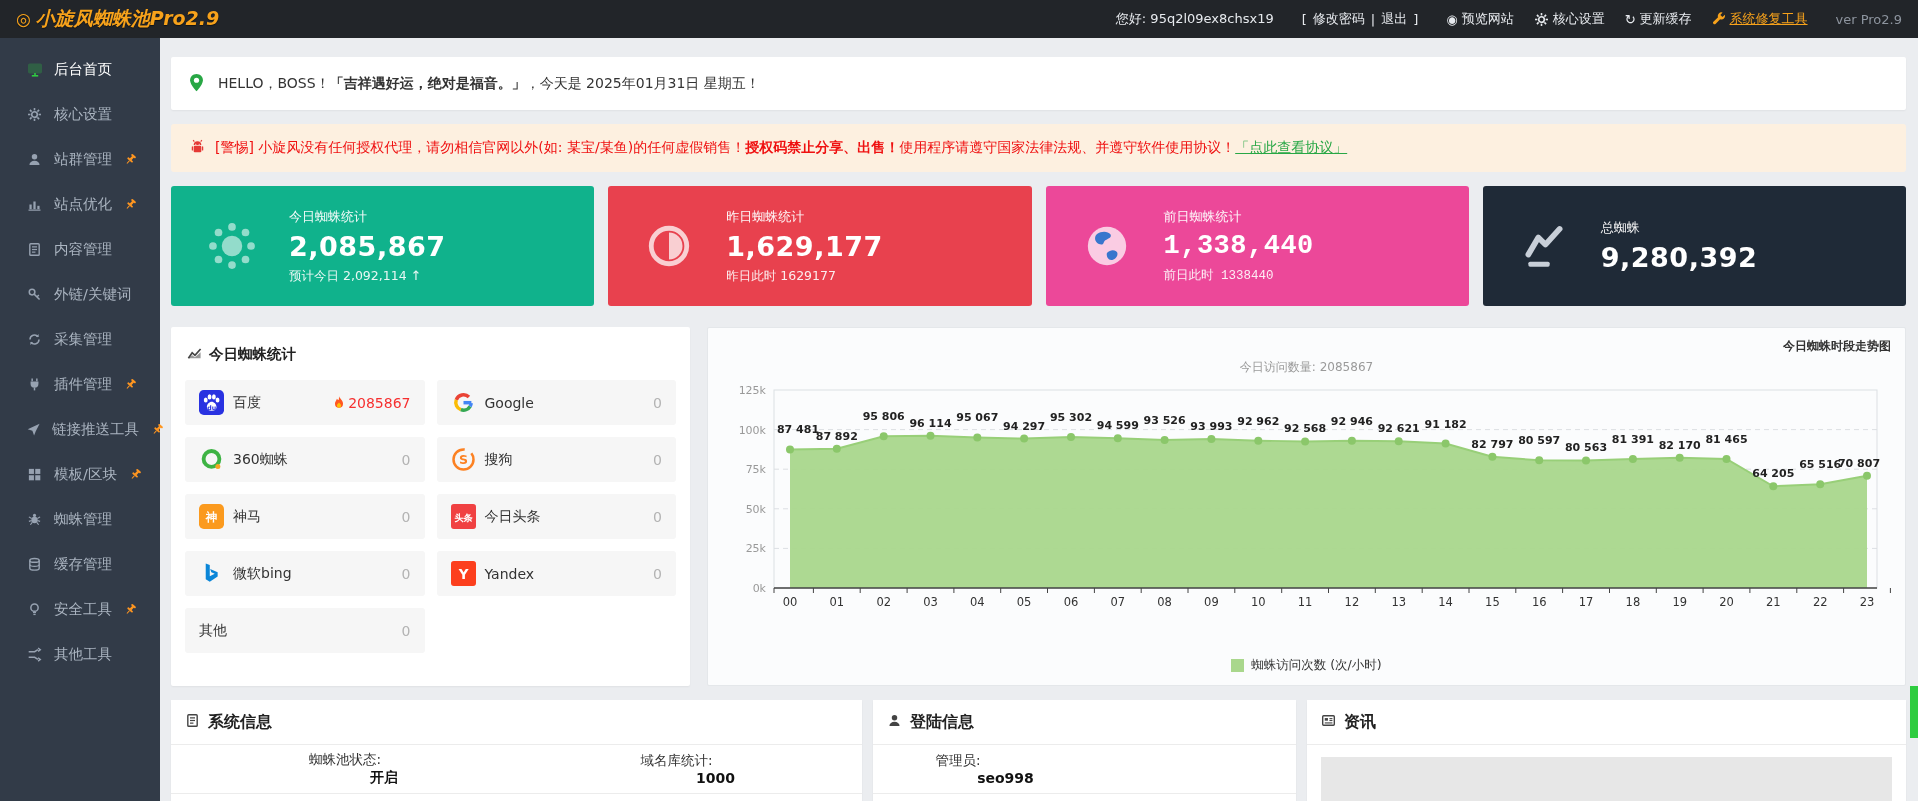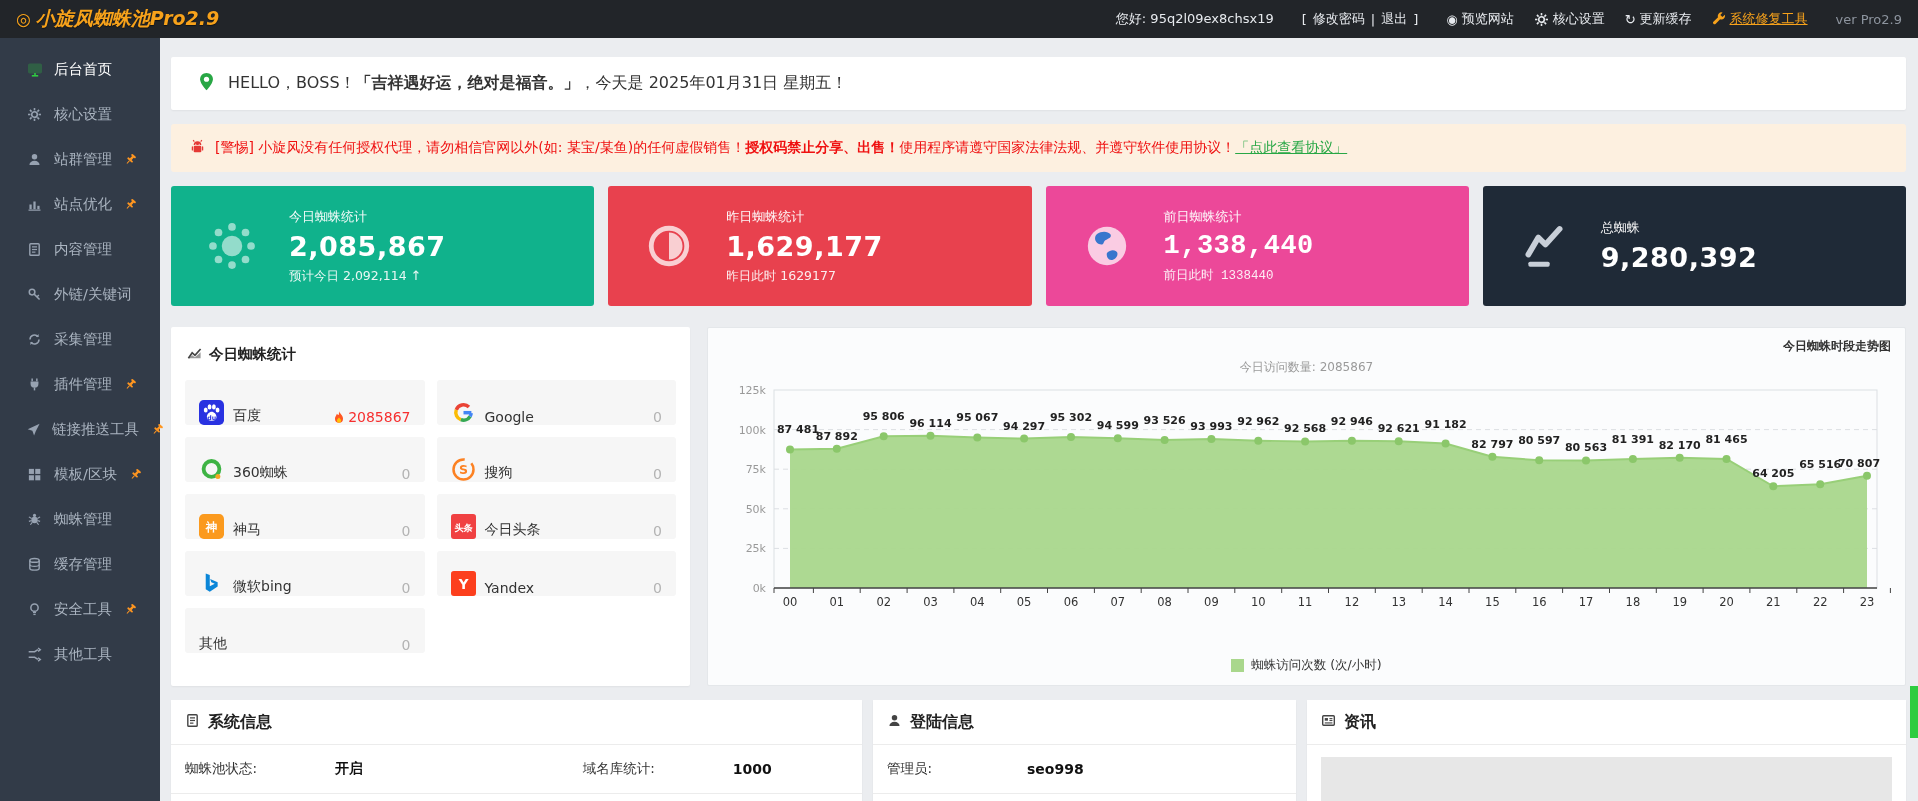--- a/index.html
+++ b/index.html
@@ -27,42 +27,42 @@
   .nav-item.active{color:#fff;}
   .nav-icon{width:17px;display:inline-flex;justify-content:center;}
   .nav-label{white-space:nowrap;}
   .pin{display:inline-flex;margin-left:1px;}
 
   
   .main{position:absolute;left:160px;top:38px;width:1758px;height:763px;}
   .panel{background:#fff;box-shadow:0 1px 2px rgba(0,0,0,.05);border-radius:2px;}
 
   .welcome{position:absolute;left:11px;top:19px;width:1735px;height:53px;
-    display:flex;align-items:center;gap:12px;padding:0 26px;font-size:16px;color:#333;}
+    display:flex;align-items:center;gap:12px;padding:0 16px;font-size:14px;color:#333;}
   .welcome b{font-weight:bold;}
 
   .warnbar{position:absolute;left:11px;top:86px;width:1735px;height:48px;background:#fdf0e0;
     border-radius:3px;display:flex;align-items:center;gap:9px;padding:0 18px;
     font-size:14px;color:#ef1010;}
   .warnbar .bold{font-weight:bold;}
   .warn-link{color:#28a745;cursor:pointer;text-decoration:underline;}
 
   .cards{position:absolute;left:11px;top:148px;width:1735px;height:120px;display:flex;gap:14px;}
   .stat-card{flex:1;border-radius:3px;display:flex;align-items:center;padding:0 30px;gap:26px;color:#fff;cursor:pointer;}
   .stat-card .sc-icon{width:62px;display:flex;justify-content:center;}
   .sc-label{font-size:13px;opacity:.95;margin-bottom:5px;}
   .sc-value{font-size:27px;font-weight:bold;letter-spacing:.5px;}
   .sc-sub{font-size:12.5px;opacity:.9;margin-top:6px;}
   .sc-arrow{font-size:13px;}
 
   
   .spider-panel{position:absolute;left:11px;top:289px;width:519px;height:359px;padding:16px 14px;}
   .sp-head{display:flex;align-items:center;gap:7px;font-size:14.5px;font-weight:bold;color:#222;margin:2px 0 16px 2px;}
   .engine-grid{display:grid;grid-template-columns:1fr 1fr;gap:12px;}
-  .engine-tile{height:45px;background:#f6f6f6;border-radius:3px;display:flex;align-items:flex-end;
+  .engine-tile{height:45px;background:#f6f6f6;border-radius:3px;display:flex;align-items:center;
     padding:0 14px;gap:9px;font-size:14px;color:#333;}
   .engine-tile .ev{margin-left:auto;color:#b3b3b3;font-size:14px;display:flex;align-items:center;gap:2px;}
   .engine-tile .ev.hot{color:#f62f2f;}
 
   
   .chart-panel{position:absolute;left:547px;top:289px;width:1199px;height:359px;
     background:#fbfcfd;border:1px solid #e4e7ea;border-radius:2px;padding:10px 14px 0 14px;}
   .chart-title{text-align:right;font-size:12px;color:#333;font-weight:bold;}
   .chart-sub{text-align:center;font-size:12px;color:#9a9a9a;margin-top:4px;}
   .legend{display:flex;justify-content:center;align-items:center;gap:7px;margin-top:19px;
@@ -70,21 +70,21 @@
   .legend-swatch{width:13px;height:13px;background:#8ecb6d;display:inline-block;}
 
   
   .bpanel{position:absolute;top:662px;height:190px;background:#fff;box-shadow:0 1px 2px rgba(0,0,0,.05);}
   .bp-system{left:11px;width:691px;}
   .bp-login{left:713px;width:423px;}
   .bp-news{left:1147px;width:599px;}
   .bp-head{height:45px;display:flex;align-items:center;gap:8px;padding:0 14px;
     font-size:16px;font-weight:bold;color:#222;border-bottom:1px solid #ececec;}
   .bp-row{height:49px;display:flex;align-items:center;border-bottom:1px solid #ececec;padding:0 14px;}
-  .bp-cell{display:flex;align-items:center;}
+  .bp-cell{display:flex;align-items:center;flex-direction:column;}
   .bp-cell .lbl{width:150px;font-size:13.5px;color:#333;}
   .bp-cell .val{font-size:14px;font-weight:bold;color:#111;}
   .cell-60{flex:0 0 60%;}
   .cell-40{flex:0 0 40%;}
   .bp-login .lbl{width:140px;}
   .news-placeholder{margin:12px 14px;height:120px;background:#e7e7e7;}
 
   .scroll-thumb{position:fixed;right:0;top:686px;width:8px;height:52px;background:#2ecc40;z-index:40;cursor:grab;}
 </style>
 </head>

